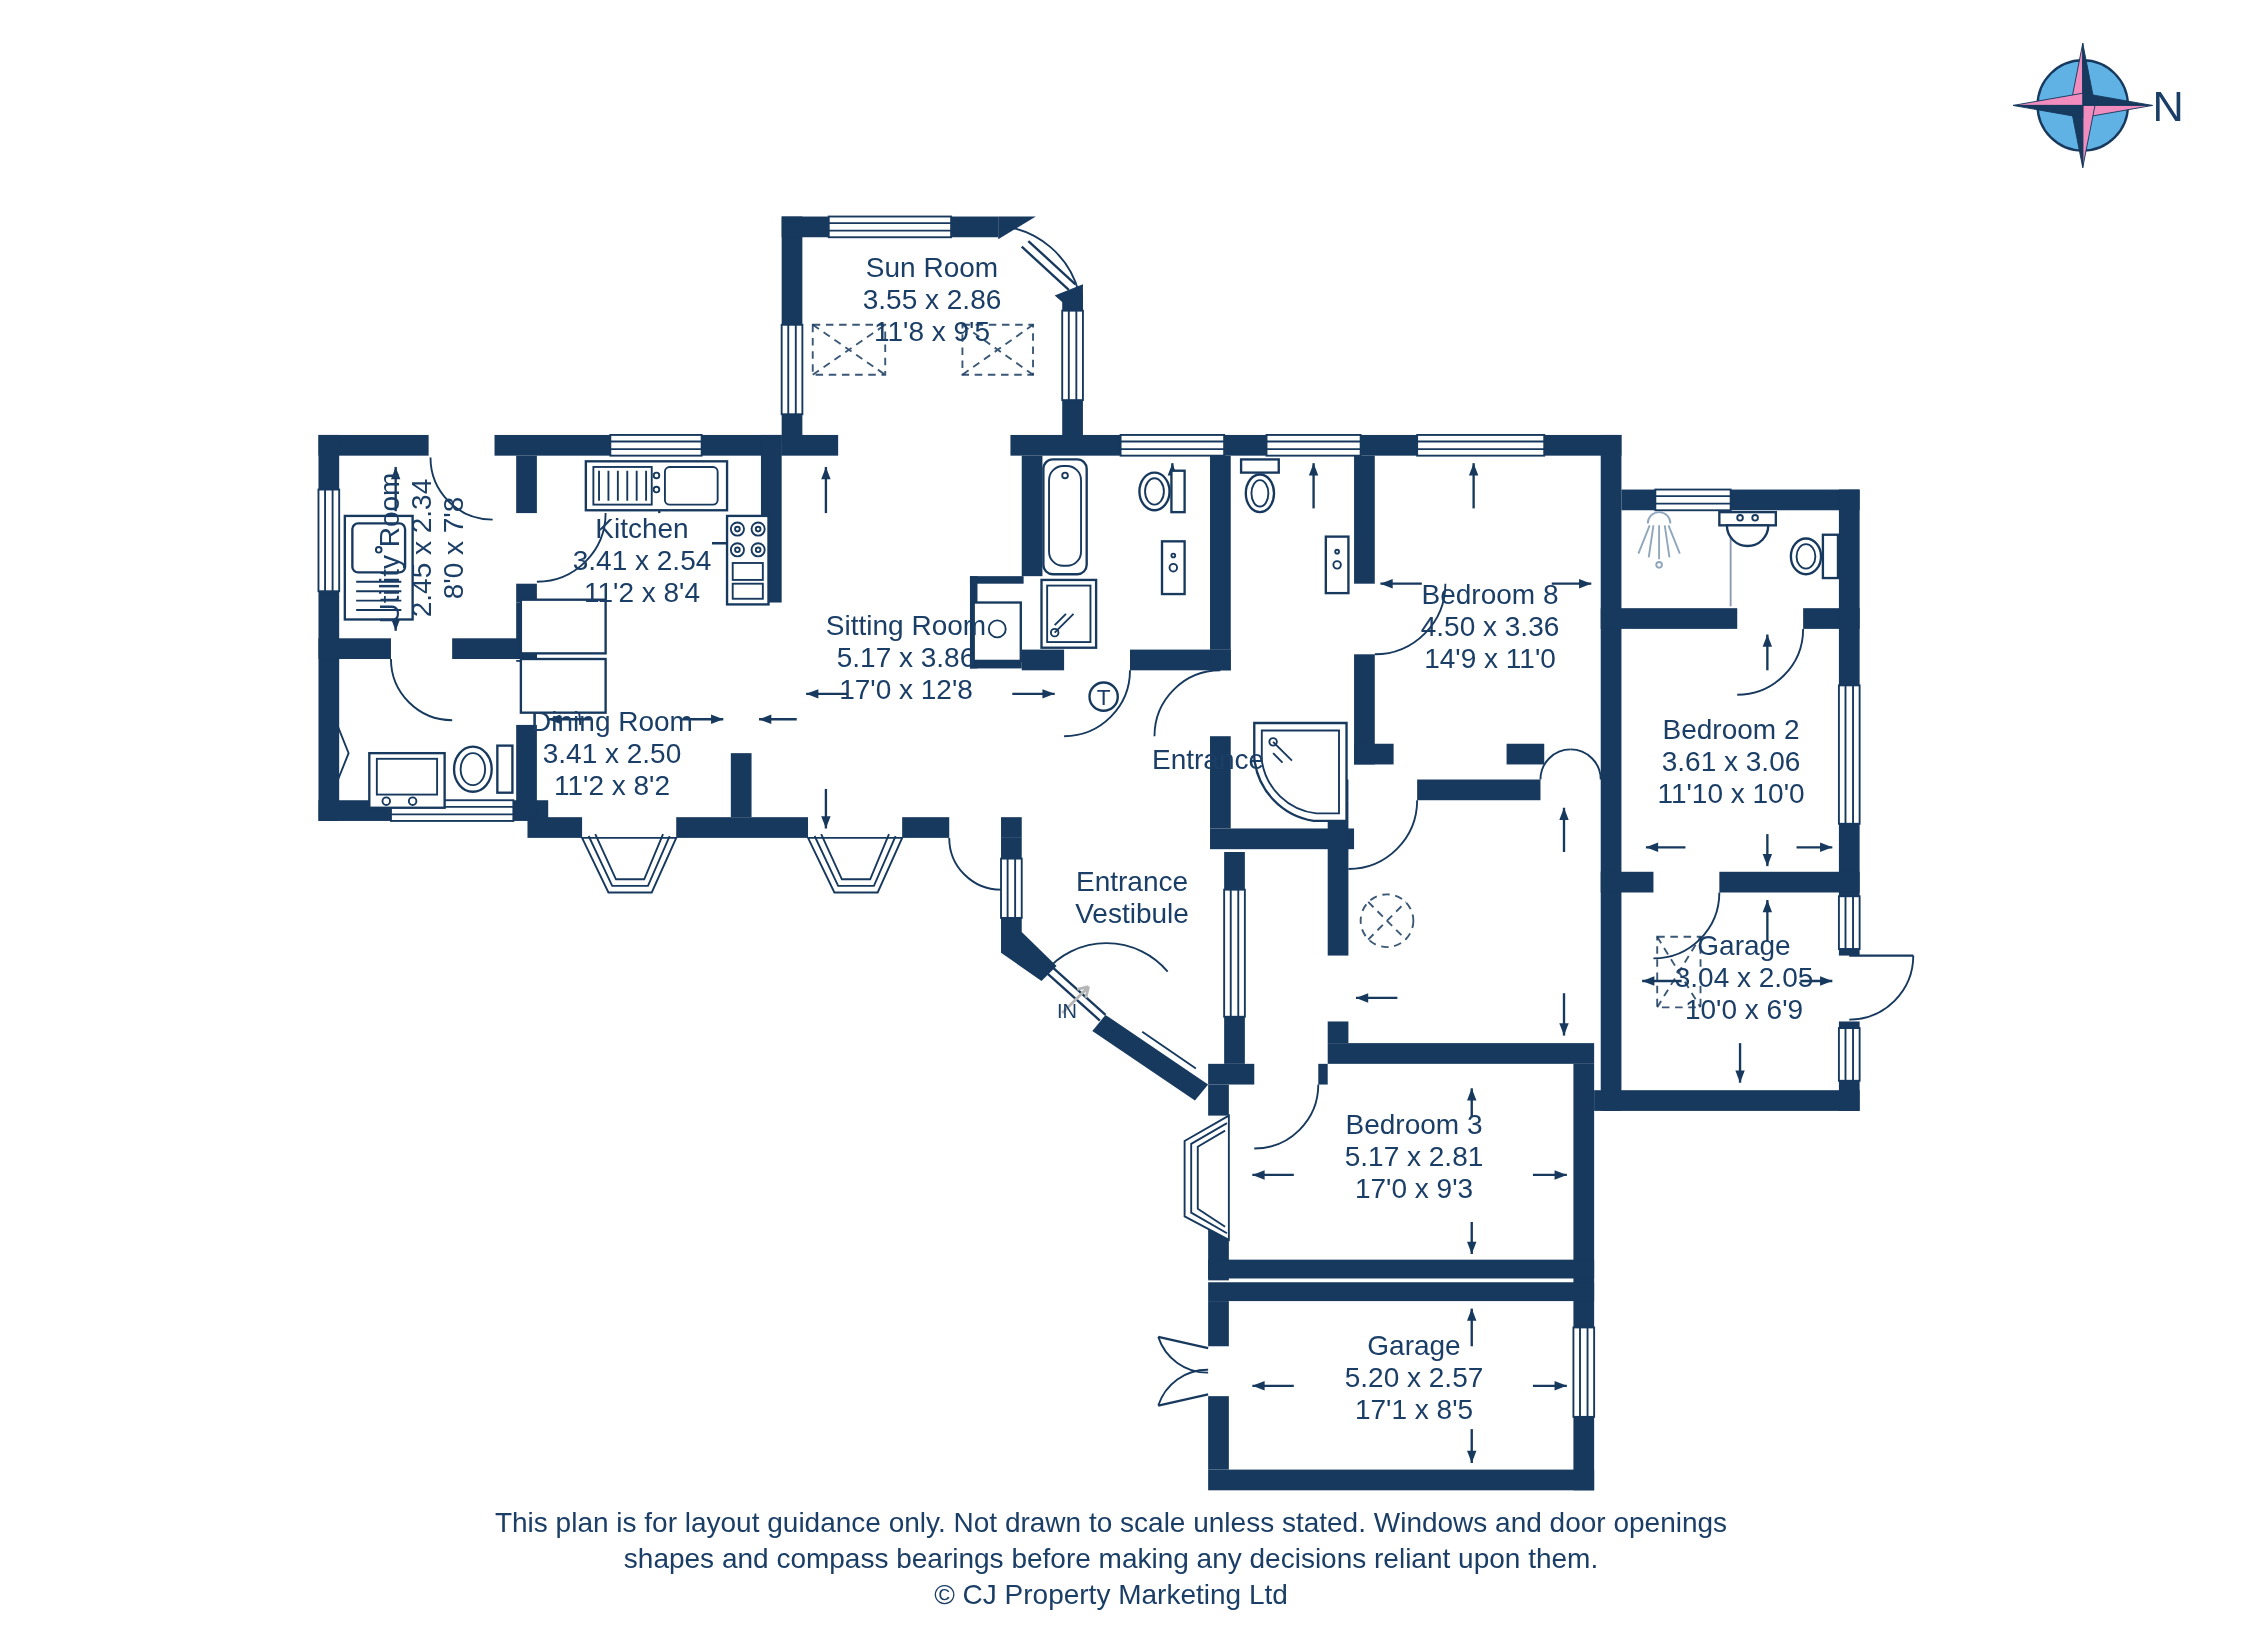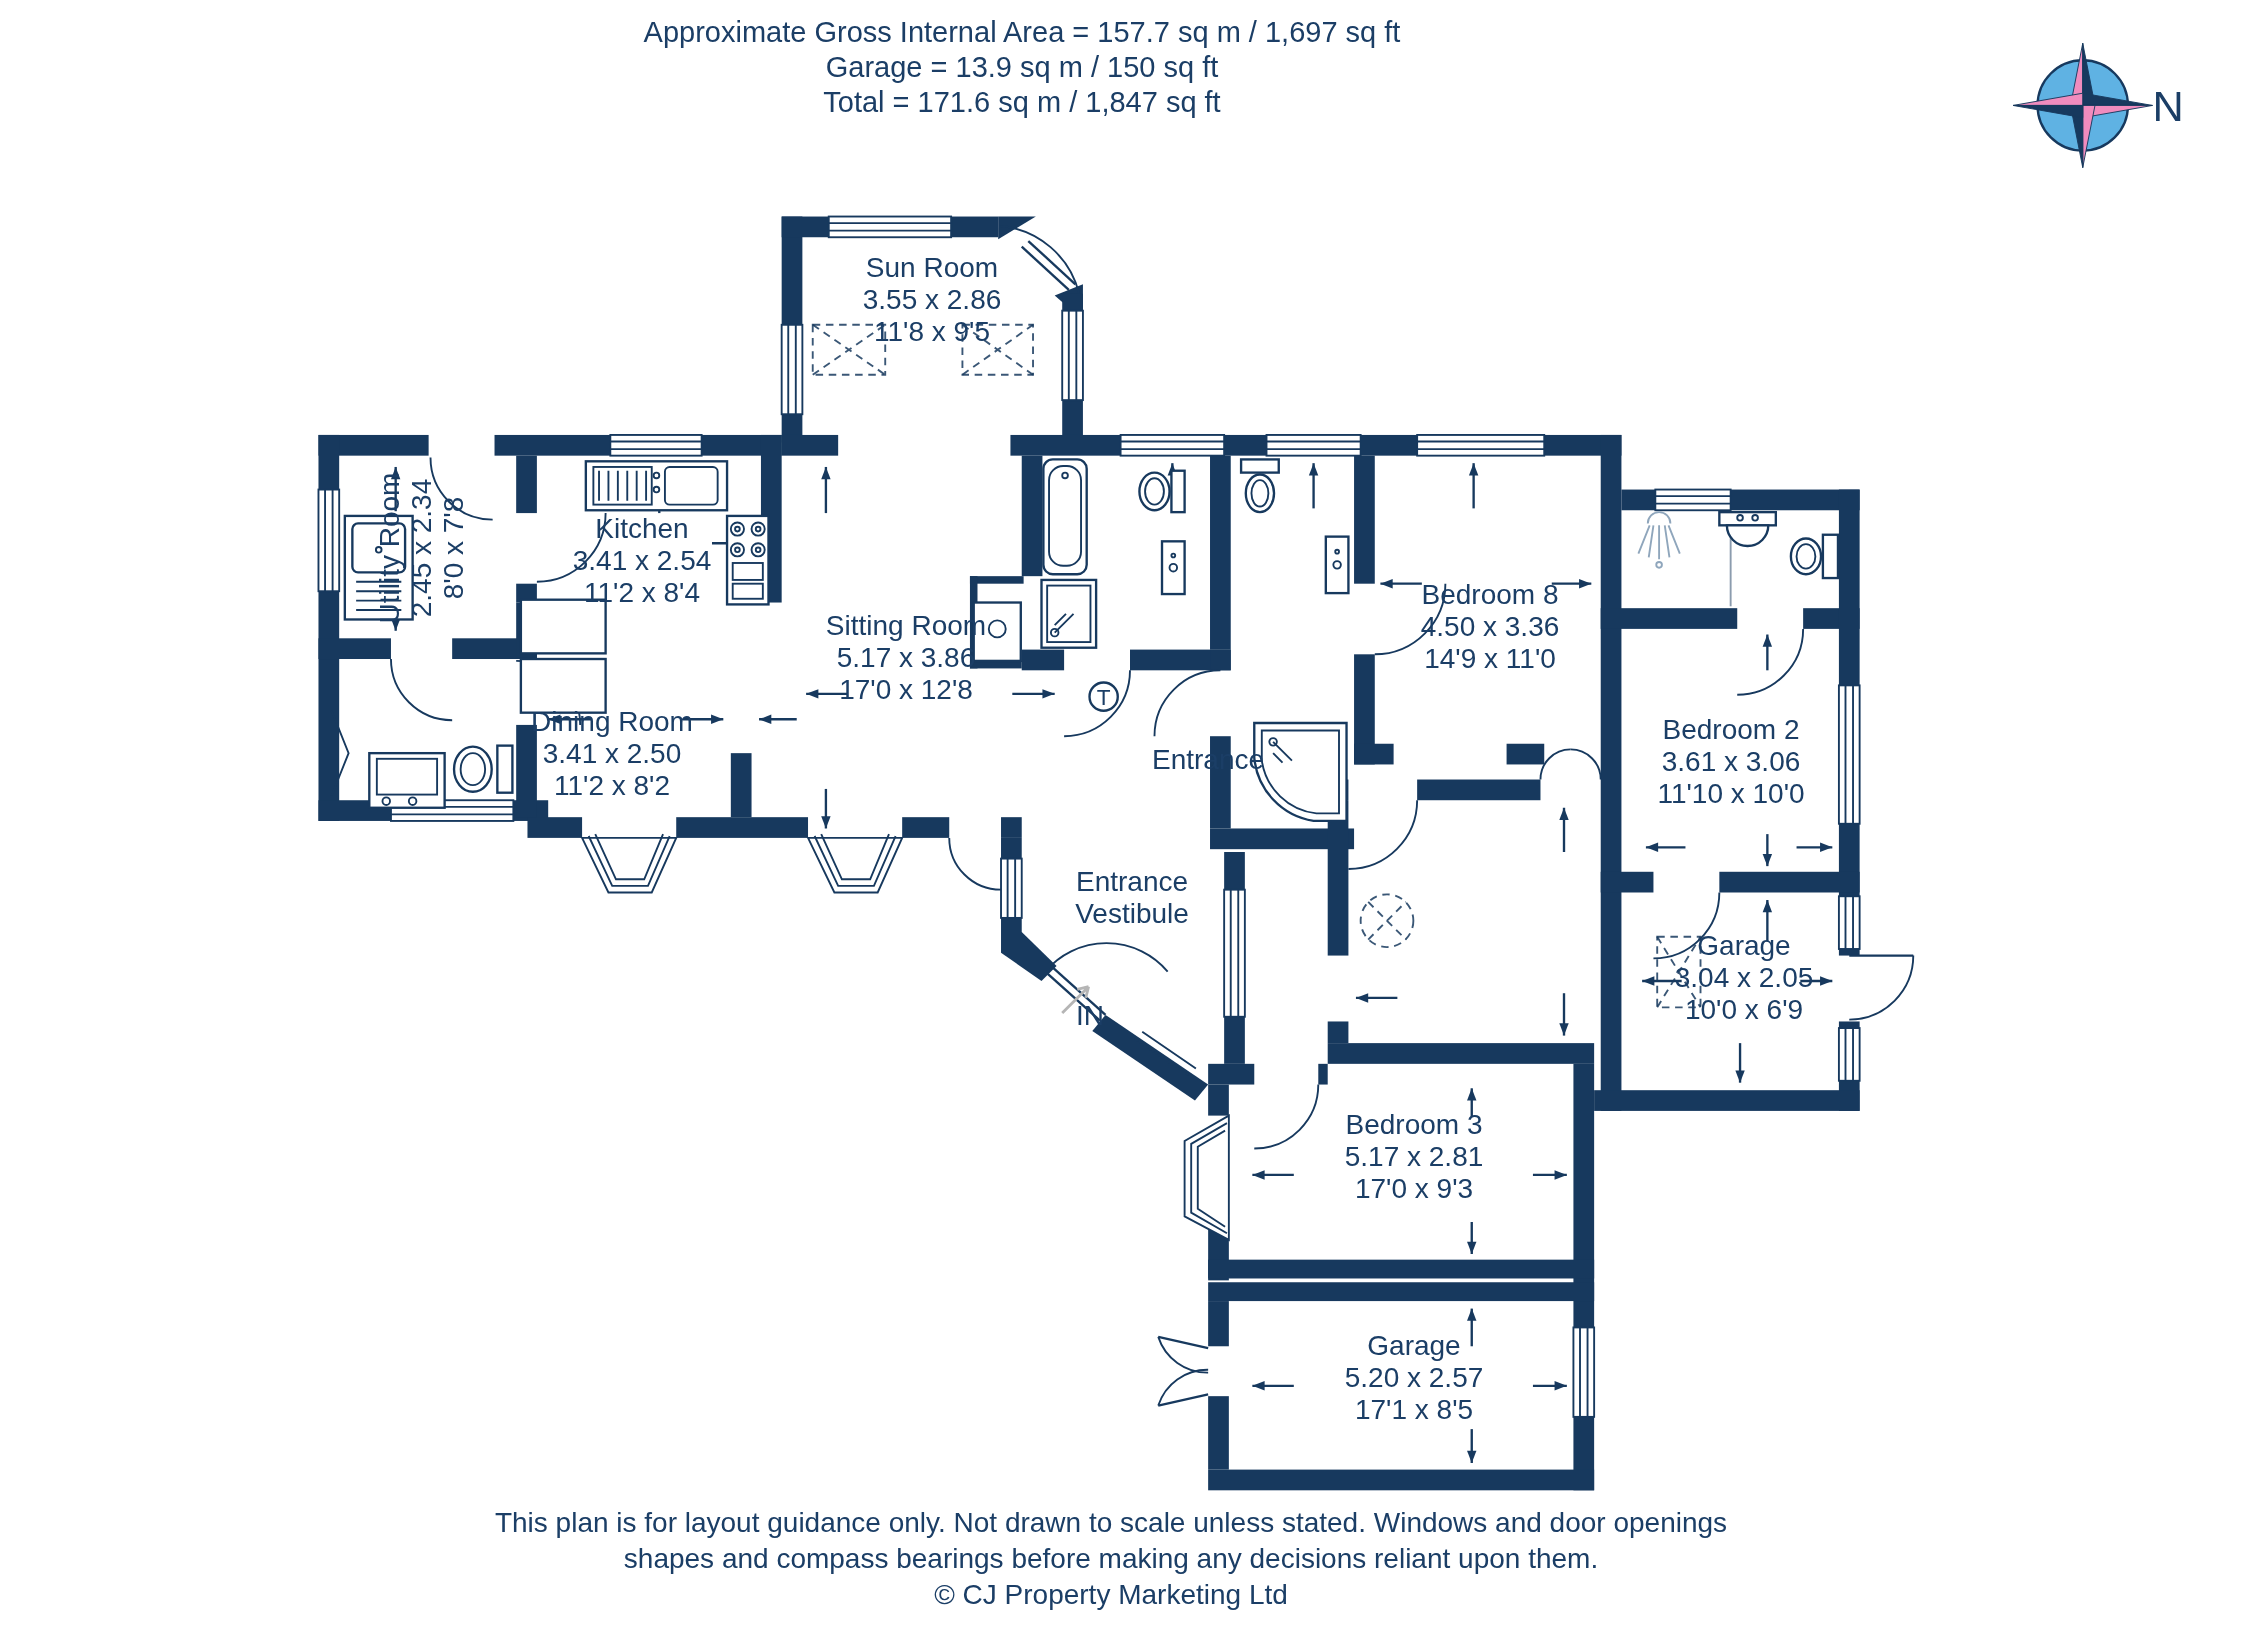--- a/index.html
+++ b/index.html
@@ -23,21 +23,21 @@
   .cp-navy{fill:var(--navy);stroke:var(--navy);stroke-width:1;}
   .svgtxt{font-family:"Liberation Sans",sans-serif;fill:var(--text);}
   .header{position:absolute;left:1022px;top:15px;transform:translateX(-50%);
           text-align:center;font-size:29px;line-height:35px;white-space:nowrap;}
   .footer{position:absolute;left:1111px;top:1505px;transform:translateX(-50%);
           text-align:center;font-size:28px;line-height:36px;white-space:nowrap;}
   .room-label{position:absolute;transform:translateX(-50%);text-align:center;
           font-size:28px;line-height:32px;white-space:nowrap;}
   .room-label div{white-space:nowrap;}
   .rot{transform:translate(-50%,-50%) rotate(-90deg);}
-  .in-label{position:absolute;font-size:28px;margin-left:19px;}
+  .in-label{position:absolute;font-size:20px;}
 </style>
 </head>
 <body>
 
 <div id="stage">
 
 <svg width="2260" height="1640" viewBox="0 0 2400 1742">
 
   <g class="wall">
 
@@ -422,25 +422,20 @@
         <polygon class="cp-pink" points="74,0 0,13 0,0"></polygon>
     <polygon class="cp-pink" points="0,66 13,0 0,0"></polygon>
         <polygon class="cp-navy" points="0,66 -13,0 0,0"></polygon>
     <polygon class="cp-pink" points="-74,0 0,-13 0,0"></polygon>
         <polygon class="cp-navy" points="-74,0 0,13 0,0"></polygon>
   </g>
   <text class="svgtxt" x="2286" y="128" font-size="46">N</text>
   <text class="svgtxt" x="1172" y="749" font-size="24" text-anchor="middle">T</text>
 </svg>
 
-<div class="header">
-  <div>Approximate Gross Internal Area = 157.7 sq m / 1,697 sq ft</div>
-  <div>Garage = 13.9 sq m / 150 sq ft</div>
-  <div>Total = 171.6 sq m / 1,847 sq ft</div>
-</div>
 
 <div class="room-label" style="left:932px;top:252px">
   <div>Sun Room</div>
       <div>3.55 x 2.86</div>
       <div>11'8 x 9'5</div>
 </div>
 <div class="room-label" style="left:642px;top:513px">
   <div>Kitchen</div>
       <div>3.41 x 2.54</div>
       <div>11'2 x 8'4</div>

